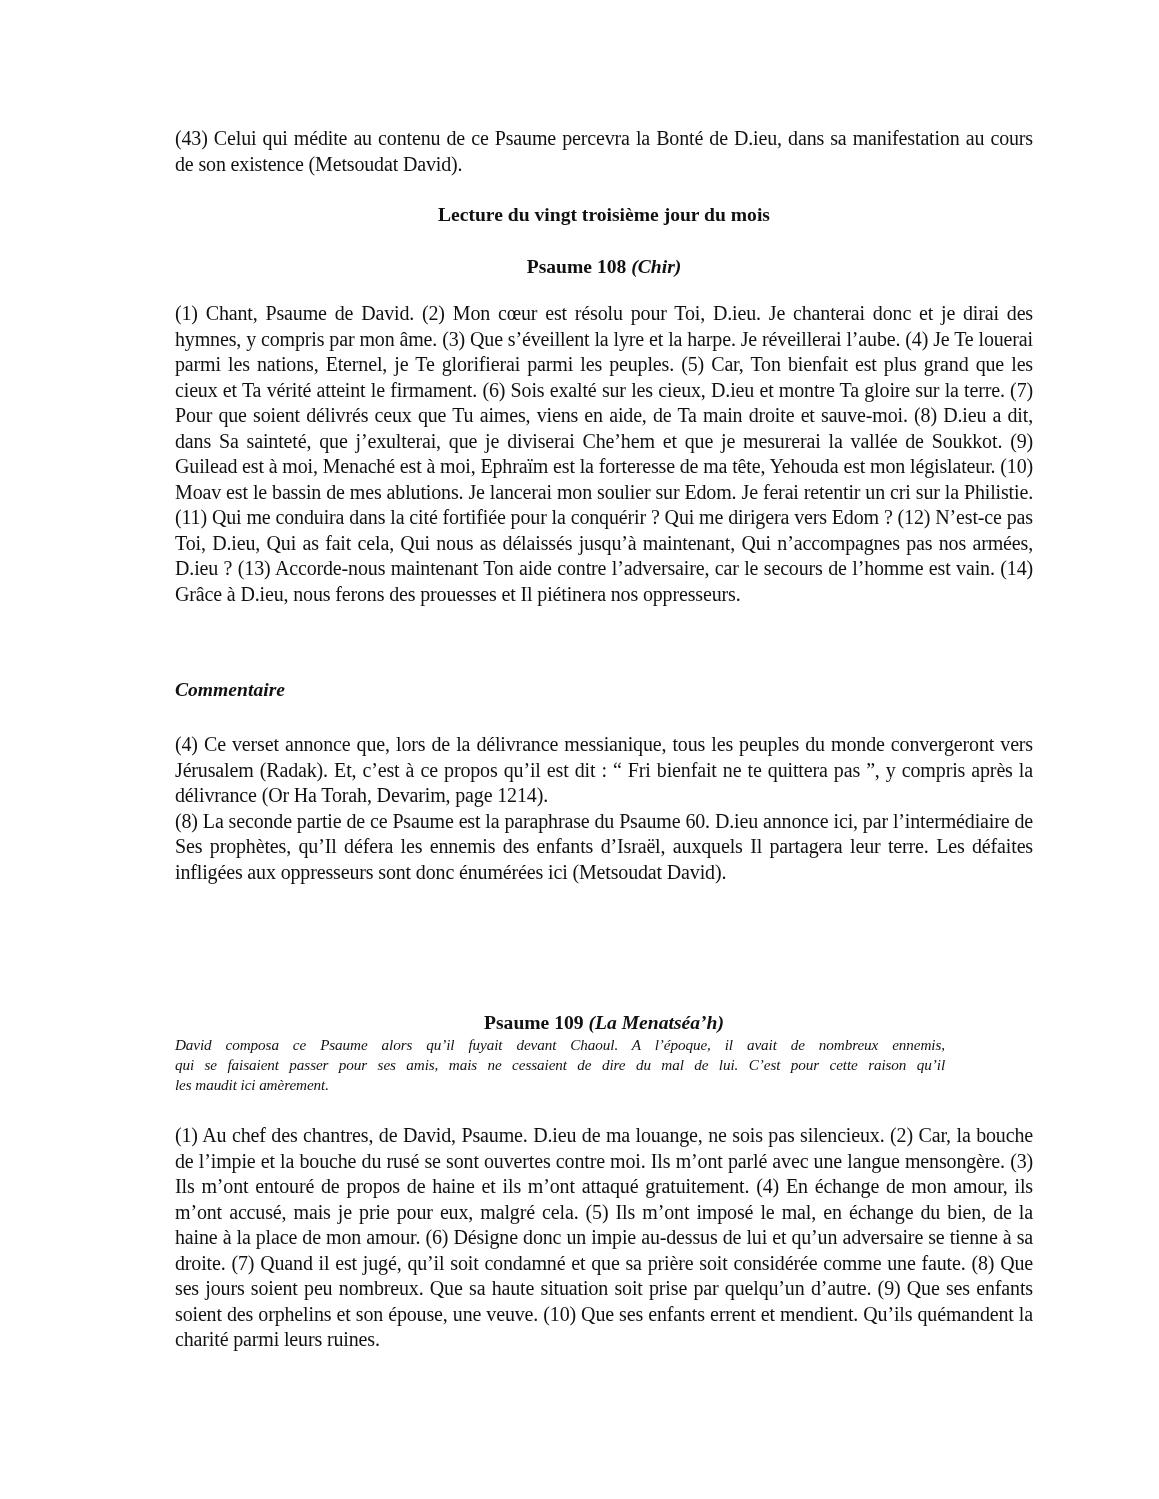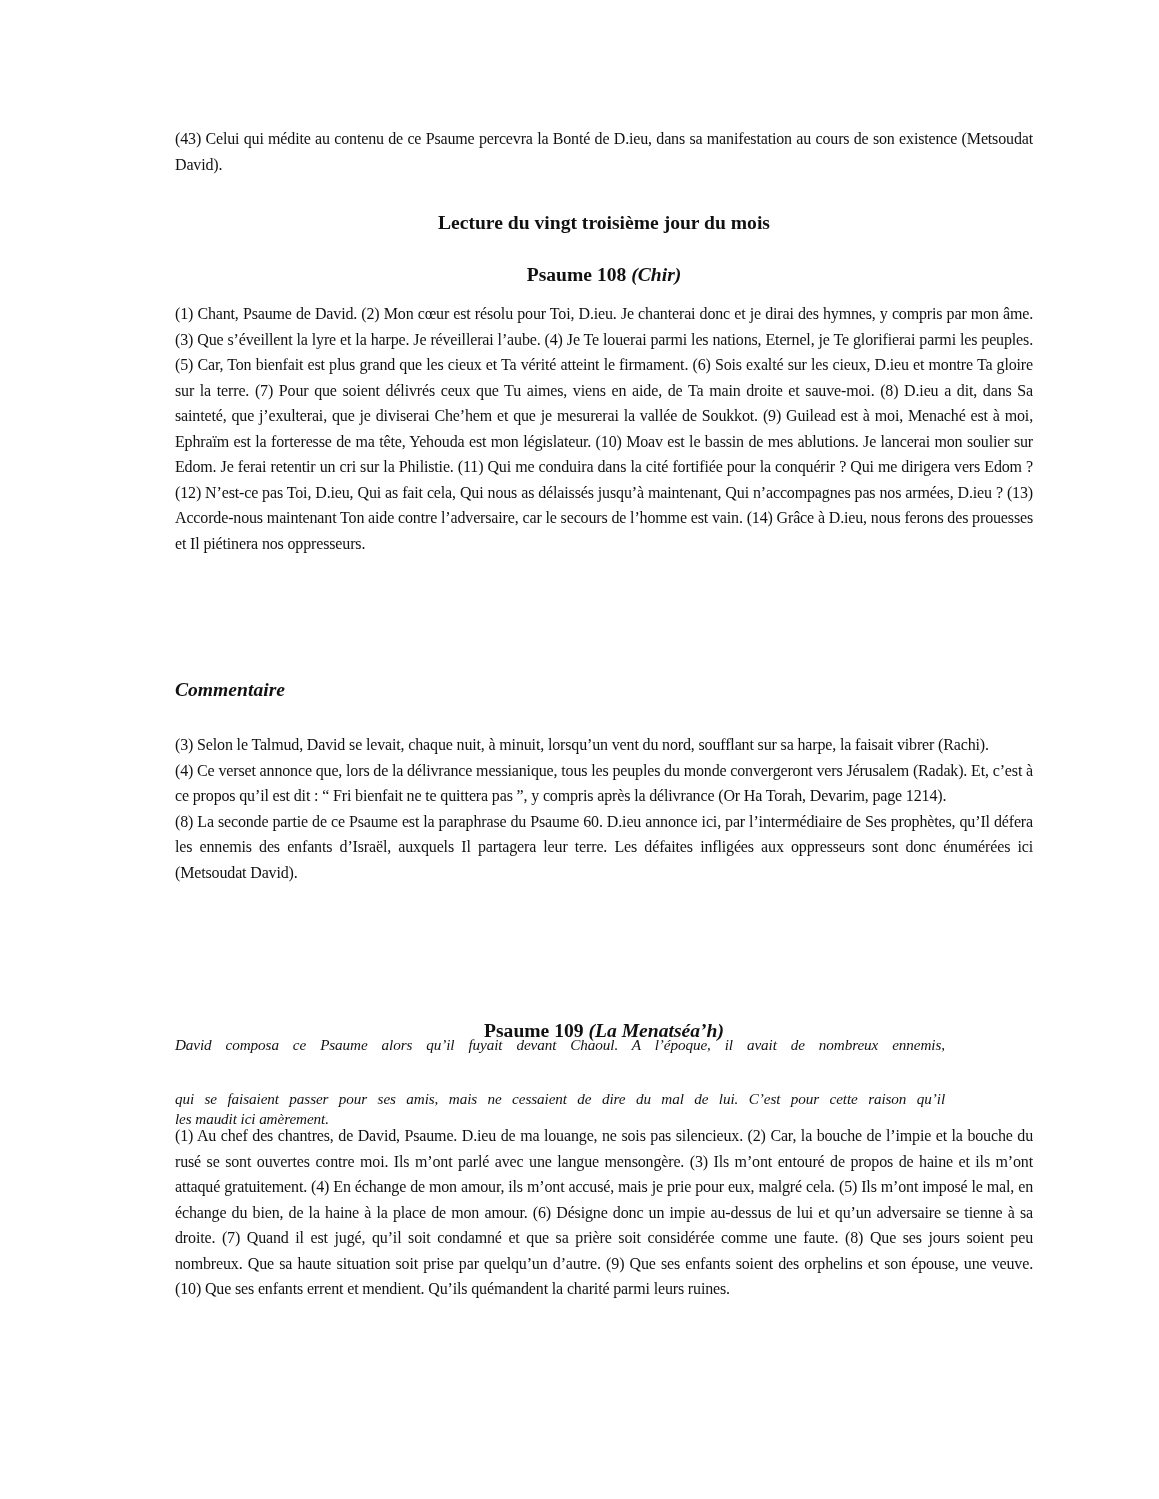--- a/index.html
+++ b/index.html
@@ -25,37 +25,36 @@
       position: absolute;
       left: 1002px;
       top: 64px;
       font-size: 14px;
       line-height: 24px;
     }
     .block {
       position: absolute;
       left: 0;
       width: 858px;
-      font-size: 16px;
+      font-size: 20px;
       line-height: 25.5px;
       text-align: justify;
       letter-spacing: -0.15px;
     }
     .block p {
       margin: 0;
     }
     .center-heading {
       position: absolute;
       left: 0;
       width: 858px;
       text-align: center;
       font-weight: bold;
       font-size: 19.6px;
       line-height: 25px;
-      margin-top: 8px;
     }
     .italic { font-style: italic; }
     .subheading {
       position: absolute;
       left: 0;
       font-weight: bold;
       font-style: italic;
       font-size: 19.6px;
       line-height: 25px;
     }
@@ -89,33 +88,32 @@
     <span class="italic">(Chir)</span>
   </div>
 
   <div class="block" style="top:301px;">
     <p>(1) Chant, Psaume de David. (2) Mon cœur est résolu pour Toi, D.ieu. Je chanterai donc et je dirai des hymnes, y compris par mon âme. (3) Que s’éveillent la lyre et la harpe. Je réveillerai l’aube. (4) Je Te louerai parmi les nations, Eternel, je Te glorifierai parmi les peuples. (5) Car, Ton bienfait est plus grand que les cieux et Ta vérité atteint le firmament. (6) Sois exalté sur les cieux, D.ieu et montre Ta gloire sur la terre. (7) Pour que soient délivrés ceux que Tu aimes, viens en aide, de Ta main droite et sauve-moi. (8) D.ieu a dit, dans Sa sainteté, que j’exulterai, que je diviserai Che’hem et que je mesurerai la vallée de Soukkot. (9) Guilead est à moi, Menaché est à moi, Ephraïm est la forteresse de ma tête, Yehouda est mon législateur. (10) Moav est le bassin de mes ablutions. Je lancerai mon soulier sur Edom. Je ferai retentir un cri sur la Philistie. (11) Qui me conduira dans la cité fortifiée pour la conquérir ? Qui me dirigera vers Edom ? (12) N’est-ce pas Toi, D.ieu, Qui as fait cela, Qui nous as délaissés jusqu’à maintenant, Qui n’accompagnes pas nos armées, D.ieu ? (13) Accorde-nous maintenant Ton aide contre l’adversaire, car le secours de l’homme est vain. (14) Grâce à D.ieu, nous ferons des prouesses et Il piétinera nos oppresseurs.</p>
   </div>
 
   <div class="subheading" style="top:677px;">Commentaire</div>
 
   <div class="block" style="top:732px;">
-    <p>(3) Selon le Talmud, David se levait, chaque nuit, à minuit, lorsqu’un vent du nord, soufflant sur sa harpe, la faisait vibrer (Rachi).</p>
     <p>(4) Ce verset annonce que, lors de la délivrance messianique, tous les peuples du monde convergeront vers Jérusalem (Radak). Et, c’est à ce propos qu’il est dit : “ Fri bienfait ne te quittera pas ”, y compris après la délivrance (Or Ha Torah, Devarim, page 1214).</p>
     <p>(8) La seconde partie de ce Psaume est la paraphrase du Psaume 60. D.ieu annonce ici, par l’intermédiaire de Ses prophètes, qu’Il défera les ennemis des enfants d’Israël, auxquels Il partagera leur terre. Les défaites infligées aux oppresseurs sont donc énumérées ici (Metsoudat David).</p>
   </div>
 
   <div class="center-heading" style="top:1010px;">
     <span>Psaume 109</span>
     <span class="italic">(La Menatséa’h)</span>
   </div>
 
   <div class="small-note" style="top:1035px;">
     <p style="text-align:justify;text-align-last:justify;">David composa ce Psaume alors qu’il fuyait devant Chaoul. A l’époque, il avait de nombreux ennemis,</p>
-    <p style="text-align:justify;text-align-last:justify;margin-top:34px;">qui se faisaient passer pour ses amis, mais ne cessaient de dire du mal de lui. C’est pour cette raison qu’il</p>
+    <p style="text-align:justify;text-align-last:justify;">qui se faisaient passer pour ses amis, mais ne cessaient de dire du mal de lui. C’est pour cette raison qu’il</p>
     <p>les maudit ici amèrement.</p>
   </div>
 
   <div class="block" style="top:1123px;">
     <p>(1) Au chef des chantres, de David, Psaume. D.ieu de ma louange, ne sois pas silencieux. (2) Car, la bouche de l’impie et la bouche du rusé se sont ouvertes contre moi. Ils m’ont parlé avec une langue mensongère. (3) Ils m’ont entouré de propos de haine et ils m’ont attaqué gratuitement. (4) En échange de mon amour, ils m’ont accusé, mais je prie pour eux, malgré cela. (5) Ils m’ont imposé le mal, en échange du bien, de la haine à la place de mon amour. (6) Désigne donc un impie au-dessus de lui et qu’un adversaire se tienne à sa droite. (7) Quand il est jugé, qu’il soit condamné et que sa prière soit considérée comme une faute. (8) Que ses jours soient peu nombreux. Que sa haute situation soit prise par quelqu’un d’autre. (9) Que ses enfants soient des orphelins et son épouse, une veuve. (10) Que ses enfants errent et mendient. Qu’ils quémandent la charité parmi leurs ruines.</p>
   </div>
 
 </div>
 
 </body></html>

